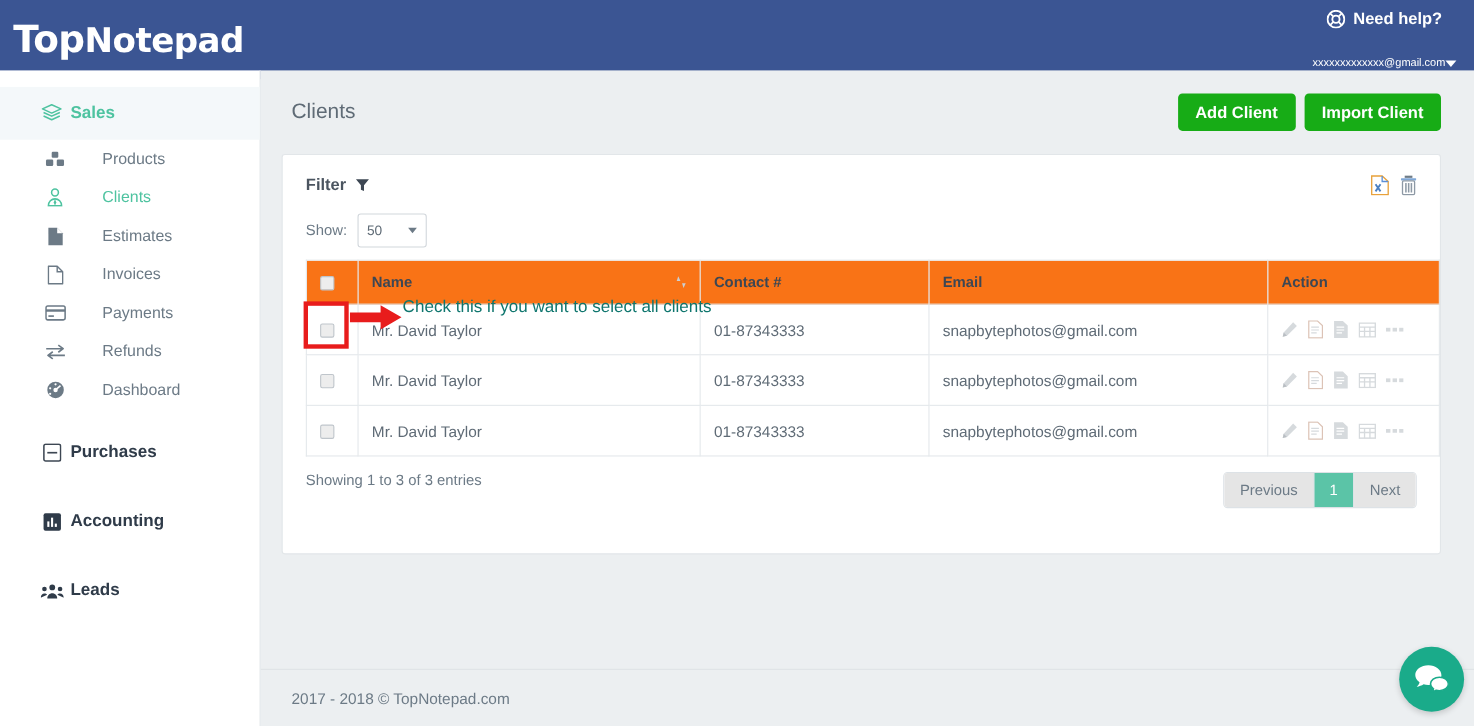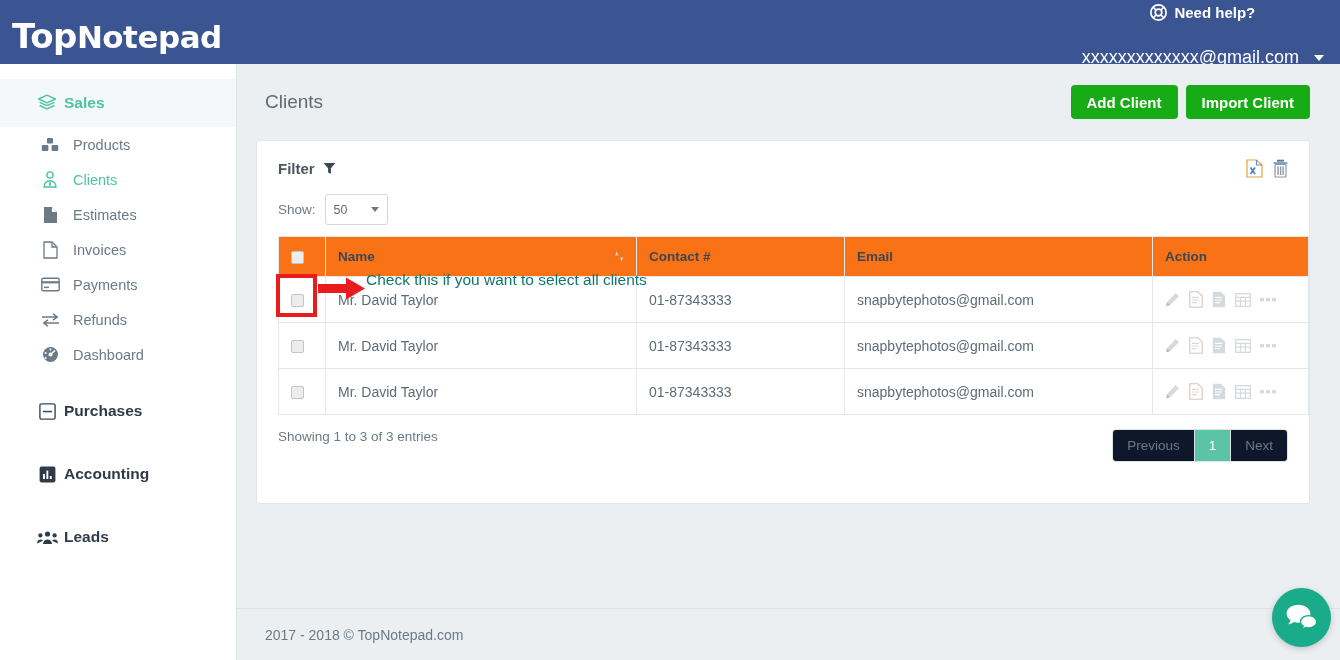--- a/index.html
+++ b/index.html
@@ -37,22 +37,22 @@
   }
   .need-help {
     display: flex; align-items: center; gap: 7px;
     font-size: 15px; font-weight: bold;
     color: #ffffff; cursor: pointer;
   }
   .lifering {
     width: 17px; height: 17px; display: block;
   }
   .user-menu {
-    display: flex; align-items: center; gap: 15px;
-    font-size: 18px; color: #ffffff; cursor: pointer;
+    display: flex; align-items: center; gap: 0;
+    font-size: 10px; color: #ffffff; cursor: pointer;
     white-space: nowrap;
   }
   .caret-down {
     width: 0; height: 0;
     border-left: 5px solid transparent;
     border-right: 5px solid transparent;
     border-top: 6px solid #ffffff;
     display: inline-block;
   }
 
@@ -73,21 +73,21 @@
   }
   .nav-group-head.active {
     background: #f4f8fa;
     color: #4ec3a0;
   }
   .nav-group-head .ico { width: 22px; height: 20px; display:flex; align-items:center; justify-content:center; }
   .spacer-16 { height: 15px; }
   .nav-item {
     height: 35px;
     display: flex; align-items: center;
-    padding-left: 40px; gap: 13px;
+    padding-left: 40px; gap: 33px;
     font-size: 14.5px;
     color: #6c7a86;
     cursor: pointer;
   }
   .nav-item.active { color: #4ec3a0; }
   .nav-item .ico { width: 20px; height: 18px; display:flex; align-items:center; justify-content:center; }
 
   
   .main {
     position: absolute; top: 64px; left: 237px;
@@ -205,21 +205,21 @@
   .table-foot {
     display: flex; align-items: flex-start;
     padding: 14px 21px 0 21px;
   }
   .entries { font-size: 13.5px; color: #6c7a86; }
   .pager { margin-left: auto; display: flex; border: 1px solid #dde2e6; border-radius: 4px; overflow: hidden; }
   .pager div {
     padding: 0 14px; height: 31px;
     display: flex; align-items: center;
     font-size: 13.5px; color: #6c7a86;
-    background: #0f172a;
+    background: #e5e5e5;
     border-right: 1px solid #dde2e6;
     cursor: pointer;
   }
   .pager div:last-child { border-right: none; }
   .pager div.active { background: #5bc4a7; color: #ffffff; }
 
   
   .anno-box {
     position: absolute;
     left: 276px; top: 274px;

